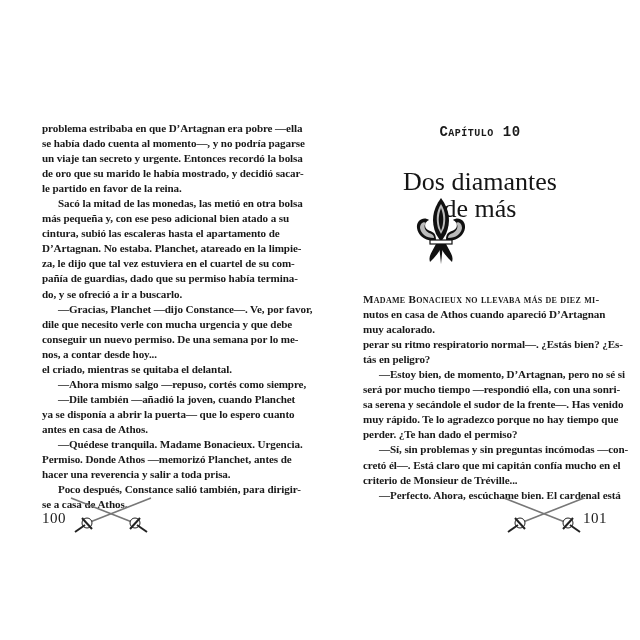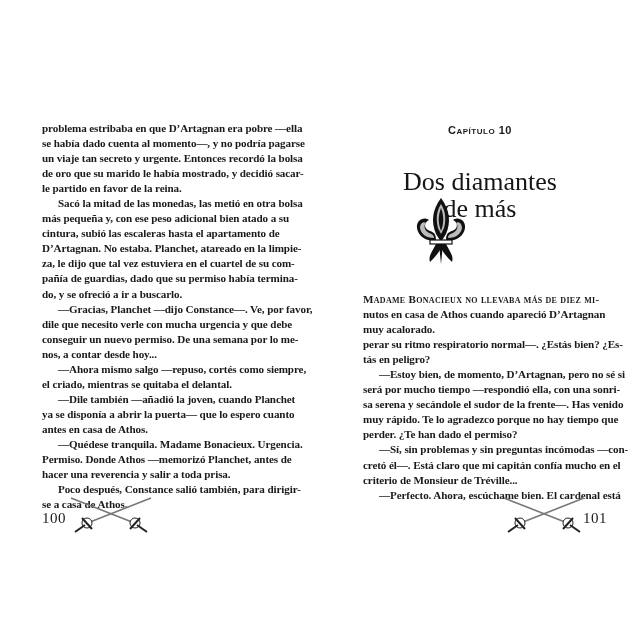--- a/index.html
+++ b/index.html
@@ -15,21 +15,21 @@
     hyphens: manual; letter-spacing: -0.1px; font-weight: 600;
   }
   .left-text { left: 42px; top: 121px; width: 236px; }
   .right-text { left: 43px; top: 292px; width: 234px; }
   .line { display: block; text-align: justify; text-align-last: justify; white-space: nowrap; }
   .line.last { text-align-last: left; }
   .line.ind { padding-left: 16px; }
   .smallcaps { font-variant: small-caps; letter-spacing: 0.3px; }
   .chapter-label {
     position: absolute; left: 0; width: 320px; top: 124px; text-align: center;
-    font-family: Liberation Sans, sans-serif; font-weight: bold; font-size: 11px; letter-spacing: 0.5px;
+    font-family: Liberation Mono, monospace; font-weight: bold; font-size: 14px; letter-spacing: 0.5px;
     font-variant: small-caps;
   }
   .chapter-title {
     position: absolute; left: 0; width: 320px; top: 142px; text-align: center;
     font-family: "Liberation Serif", serif; font-size: 26px; line-height: 27px; color: #151515; margin-top: 26px;
   }
   .fleur { position: absolute; left: 94px; top: 196px; width: 54px; height: 70px; }
   .swords { position: absolute; top: 494px; width: 92px; height: 42px; }
   .page-num {
     position: absolute; top: 510px; font-size: 15px; font-variant: small-caps; letter-spacing: 0.5px;
@@ -50,22 +50,22 @@
       <span class="line">más pequeña y, con ese peso adicional bien atado a su</span>
       <span class="line">cintura, subió las escaleras hasta el apartamento de</span>
       <span class="line">D’Artagnan. No estaba. Planchet, atareado en la limpie-</span>
       <span class="line">za, le dijo que tal vez estuviera en el cuartel de su com-</span>
       <span class="line">pañía de guardias, dado que su permiso había termina-</span>
       <span class="line last">do, y se ofreció a ir a buscarlo.</span>
       <span class="line ind">—Gracias, Planchet —dijo Constance—. Ve, por favor,</span>
       <span class="line">dile que necesito verle con mucha urgencia y que debe</span>
       <span class="line">conseguir un nuevo permiso. De una semana por lo me-</span>
       <span class="line last">nos, a contar desde hoy...</span>
+      <span class="line last">el criado, mientras se quitaba el delantal.</span>
       <span class="line ind">—Ahora mismo salgo —repuso, cortés como siempre,</span>
-      <span class="line last">el criado, mientras se quitaba el delantal.</span>
       <span class="line ind">—Dile también —añadió la joven, cuando Planchet</span>
       <span class="line">ya se disponía a abrir la puerta— que lo espero cuanto</span>
       <span class="line last">antes en casa de Athos.</span>
       <span class="line ind">—Quédese tranquila. Madame Bonacieux. Urgencia.</span>
       <span class="line">Permiso. Donde Athos —memorizó Planchet, antes de</span>
       <span class="line last">hacer una reverencia y salir a toda prisa.</span>
       <span class="line ind">Poco después, Constance salió también, para dirigir-</span>
       <span class="line last">se a casa de Athos.</span>
     </div>
 

